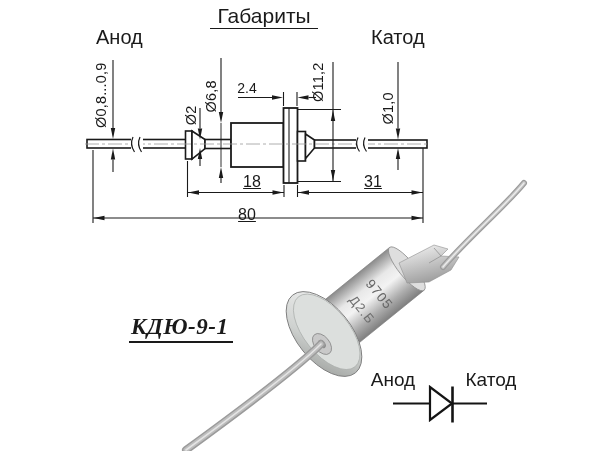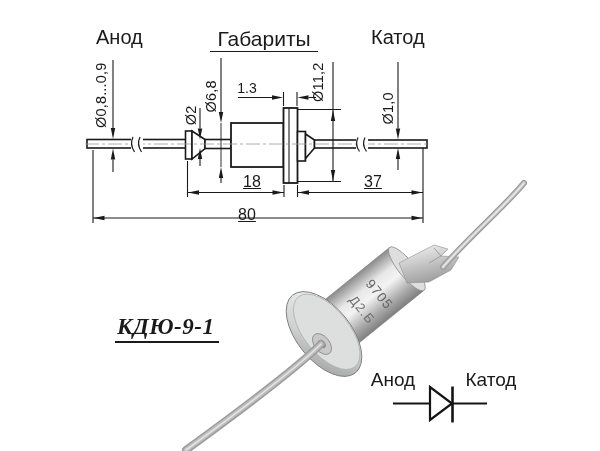--- a/index.html
+++ b/index.html
@@ -159,33 +159,33 @@
       <polygon points="422.5,218 411.5,215.8 411.5,220.2" stroke="none"></polygon>
     </g>
 
     <g stroke="#141414" fill="none">
       <line x1="393" y1="403.5" x2="487" y2="403.5" stroke-width="2.2"></line>
       <polygon points="430,387 430,420 452,403.5" stroke-width="2.2" fill="#ffffff"></polygon>
       <line x1="452.5" y1="386.5" x2="452.5" y2="422.5" stroke-width="2.6"></line>
     </g>
   </svg>
 
-  <div class="lbl title ctr" style="left:210px;top:5px;width:104px;margin-top:23px;">Габариты</div>
+  <div class="lbl title ctr" style="left:210px;top:5px;width:104px;">Габариты</div>
 
   <div class="lbl big" style="left:96px;top:27px;">Анод</div>
   <div class="lbl big" style="left:371px;top:27px;">Катод</div>
 
   <div class="lbl dia rot ctr" style="left:41px;top:88px;width:120px;">Ø0,8...0,9</div>
   <div class="lbl dia rot ctr" style="left:171px;top:108px;width:40px;">Ø2</div>
   <div class="lbl dia rot ctr" style="left:181px;top:89px;width:60px;">Ø6,8</div>
   <div class="lbl dia rot ctr" style="left:283px;top:75px;width:70px;">Ø11,2</div>
   <div class="lbl dia rot ctr" style="left:358px;top:101px;width:60px;">Ø1,0</div>
 
-  <div class="lbl dimS ctr" style="left:227px;top:81px;width:40px;">1.3</div>
+  <div class="lbl dimS ctr" style="left:227px;top:81px;width:40px;">2.4</div>
   <div class="lbl dim ctr" style="left:232px;top:174px;width:40px;">18</div>
-  <div class="lbl dim ctr" style="left:353px;top:174px;width:40px;">37</div>
+  <div class="lbl dim ctr" style="left:353px;top:174px;width:40px;">31</div>
   <div class="lbl dim ctr" style="left:227px;top:207px;width:40px;">80</div>
 
-  <div class="lbl part" style="left:115px;top:315px;">КДЮ-9-1</div>
+  <div class="lbl part" style="left:129px;top:315px;">КДЮ-9-1</div>
 
   <div class="lbl sym ctr" style="left:366px;top:370px;width:54px;">Анод</div>
   <div class="lbl sym ctr" style="left:462px;top:370px;width:58px;">Катод</div>
 </div>
 
 </body></html>

